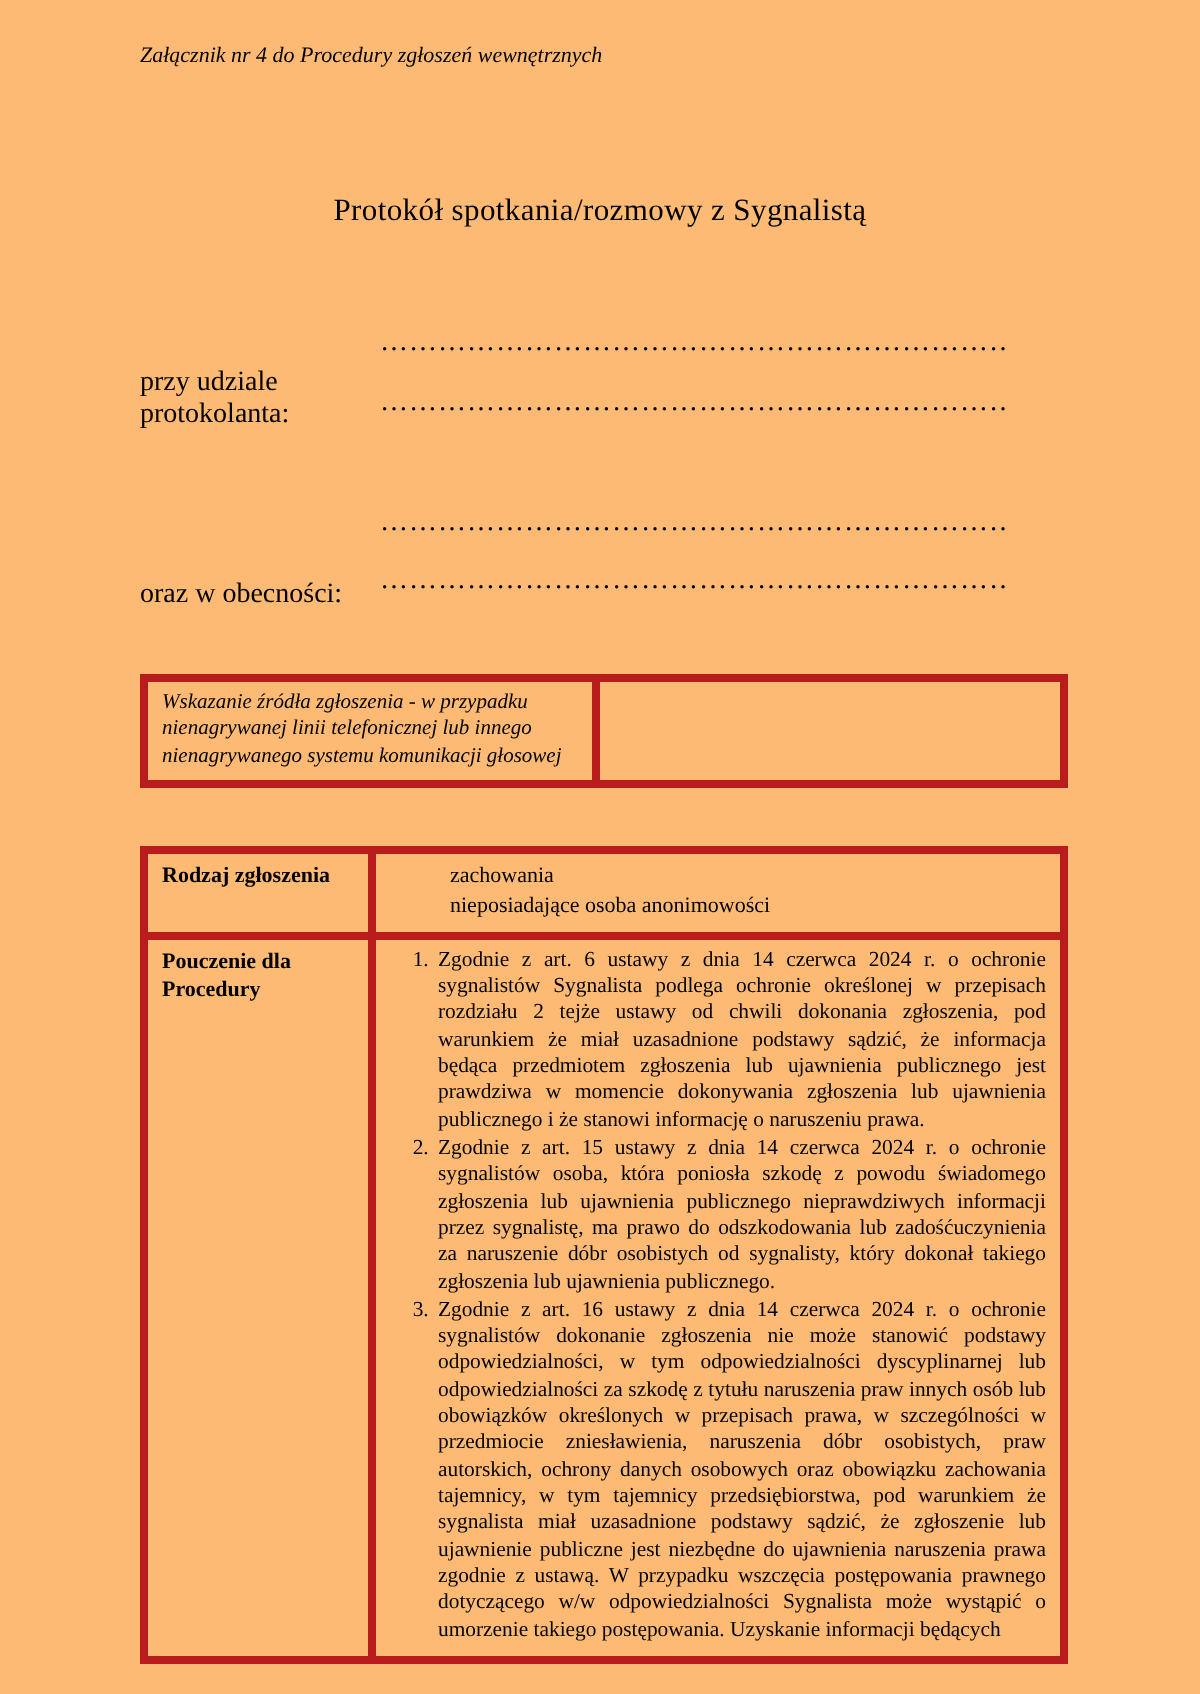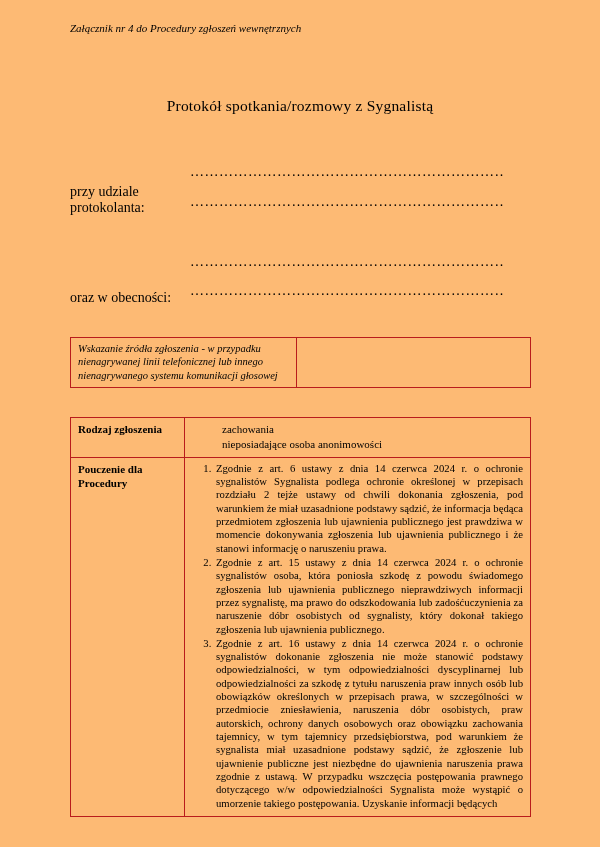--- a/index.html
+++ b/index.html
@@ -47,21 +47,21 @@
     max-width: 315px;
     letter-spacing: 0.5px;
     line-height: 2.1;
   }
   table.doc-table {
     border-collapse: collapse;
     width: 460px;
     table-layout: fixed;
   }
   table.doc-table td {
-    border: 1px solid #b91c1c;
+    border: 4px solid #b91c1c;
     vertical-align: top;
     padding: 4px 7px 5px 7px;
   }
   .source-table { margin-top: 31px; }
   .source-table .source-label-cell {
     width: 226px;
     font-style: italic;
     font-size: 10.5px;
     line-height: 1.28;
   }

